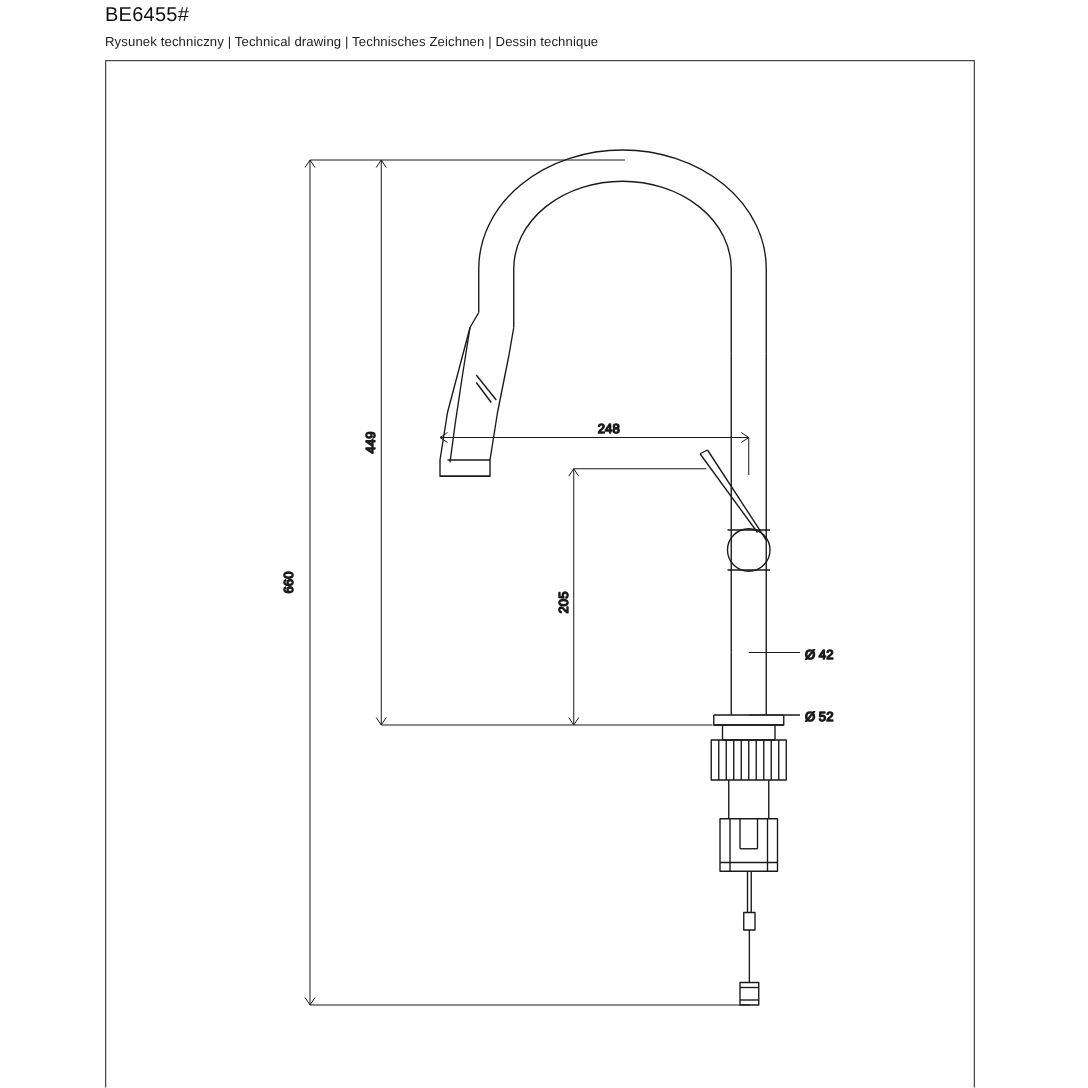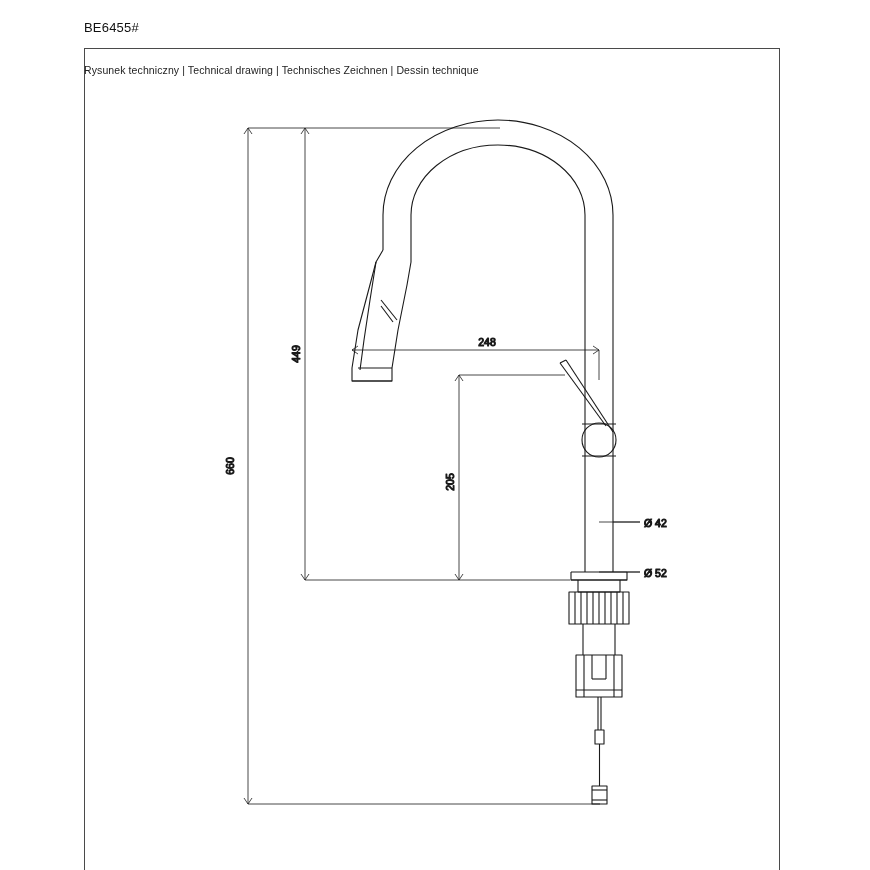--- a/index.html
+++ b/index.html
@@ -17,34 +17,33 @@
   }
   #sheet {
     position: absolute;
     left: 0; top: 0;
     width: 870px;
     height: 870px;
   }
   .title {
     position: absolute;
     left: 84px;
-    top: 20px;
-    font-size: 13px;
+    top: 4px;
+    font-size: 16px;
     letter-spacing: 0.2px;
     color: #111;
   }
   .subtitle {
     position: absolute;
     left: 84px;
     top: 28px;
     font-size: 10.5px;
     color: #222;
     letter-spacing: 0.1px;
     white-space: nowrap;
-    margin-top: 36px;
   }
   .frame {
     position: absolute;
     left: 84px;
     top: 48px;
     width: 696px;
     height: 822px;
     border-top: 1px solid #4a4a4a;
     border-left: 1px solid #4a4a4a;
     border-right: 1px solid #4a4a4a;

